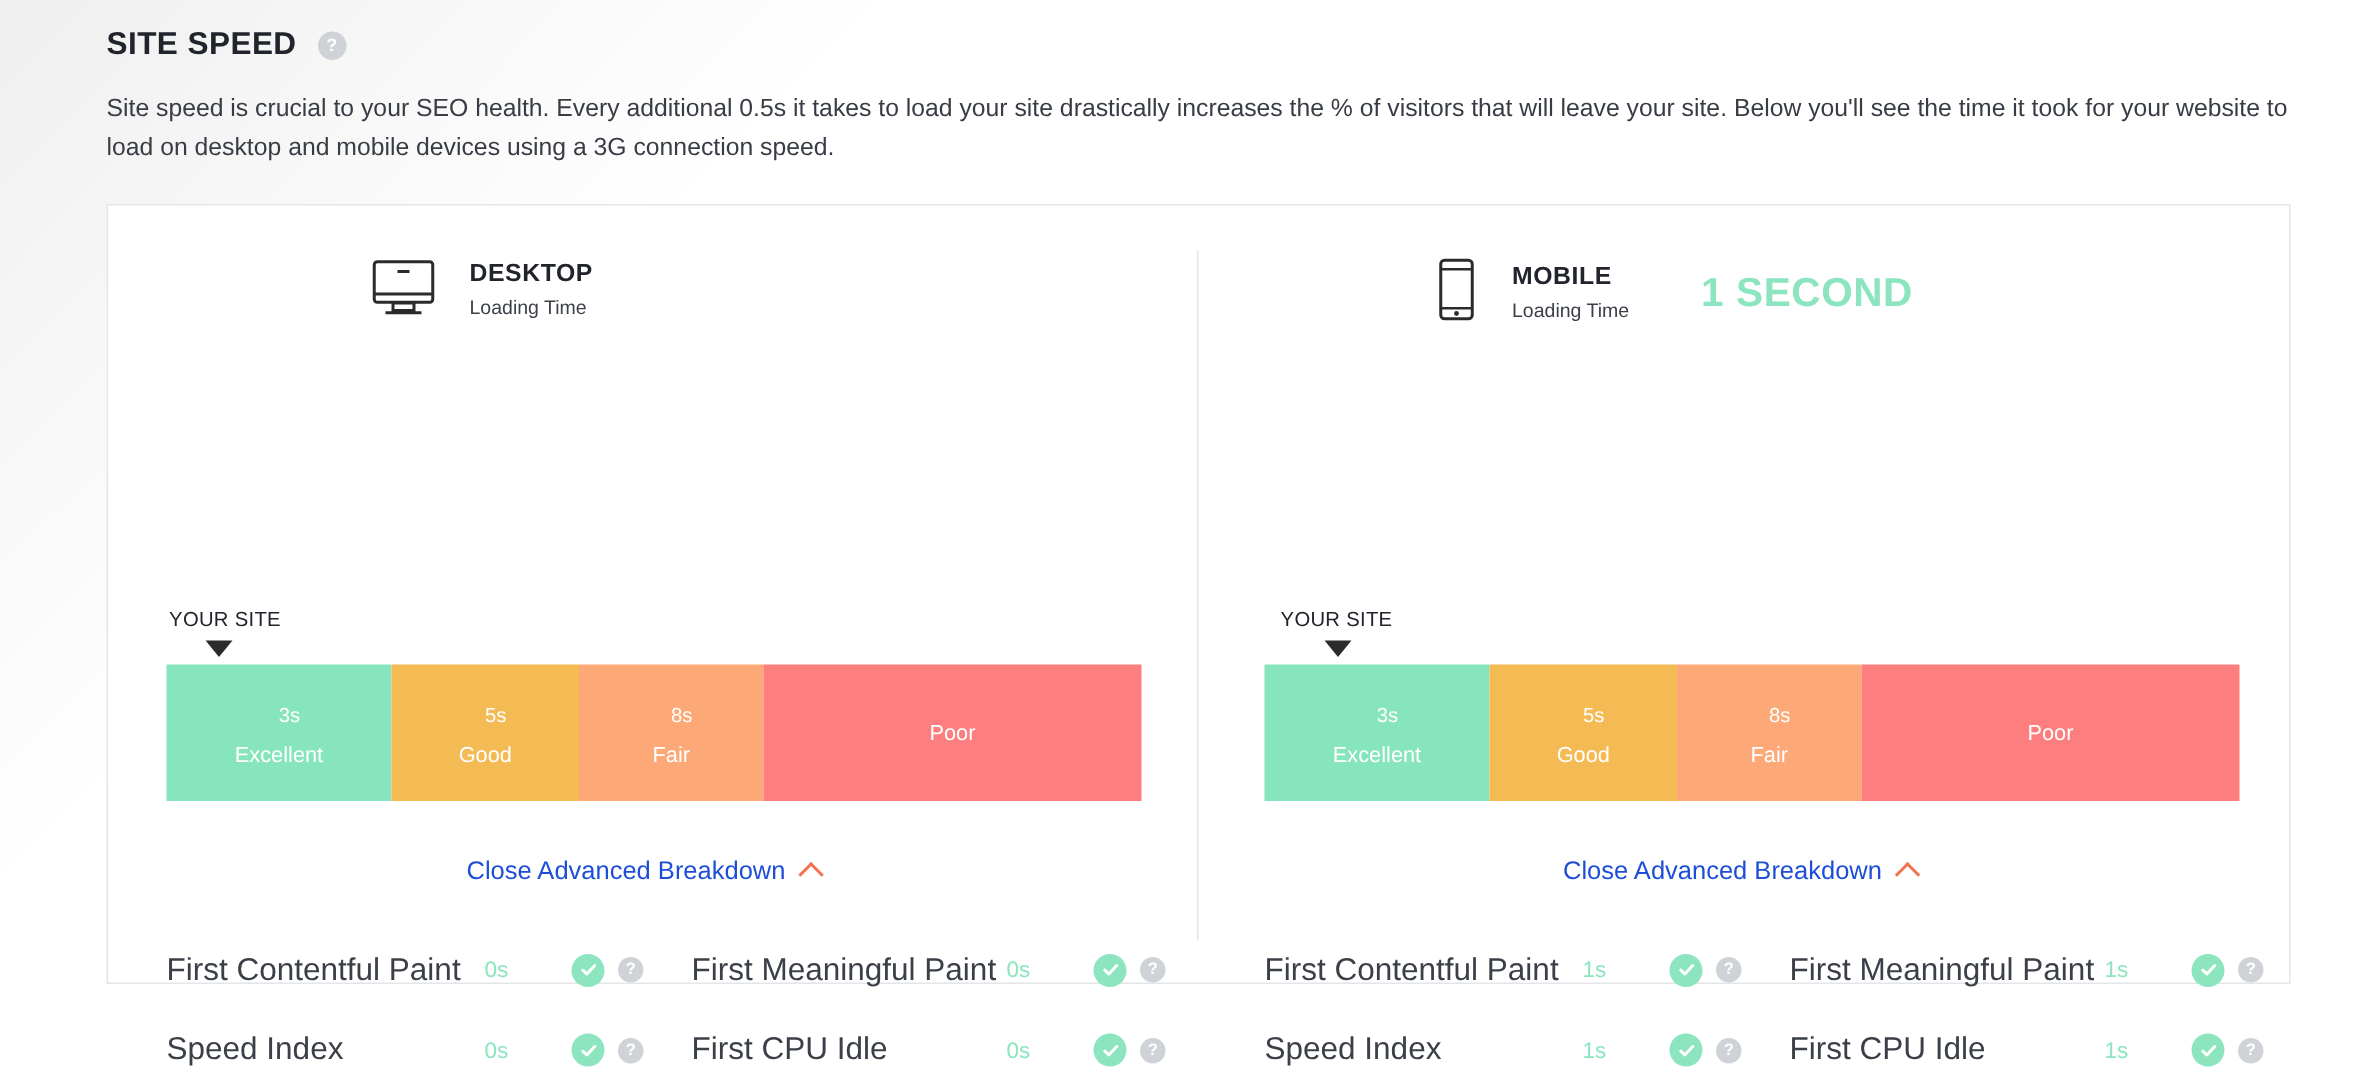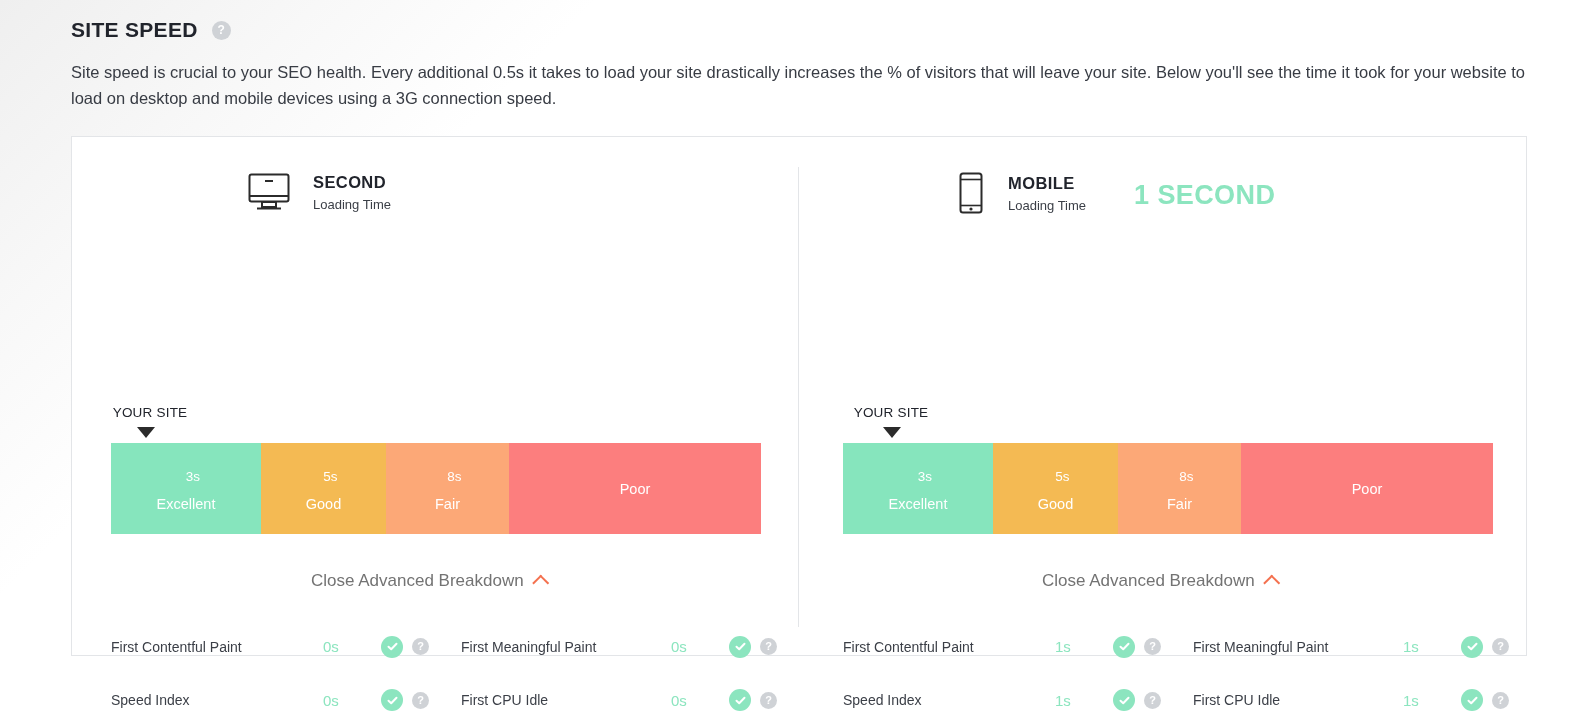--- a/index.html
+++ b/index.html
@@ -167,21 +167,21 @@
   .seg.poor .n { line-height: 20px; }
 
   
   .toggle-link {
     position: absolute;
     top: 434px;
     display: flex;
     align-items: center;
     gap: 10px;
     font-size: 17px;
-    color: #737373;
+    color: #1d4ed8;
     cursor: pointer;
     white-space: nowrap;
   }
   .panel.left .toggle-link { left: 239px; }
   .panel.right .toggle-link { left: 243px; }
   .chev {
     display: inline-block;
     width: 12px; height: 12px;
     border-top: 2px solid #f4714f;
     border-right: 2px solid #f4714f;
@@ -203,21 +203,21 @@
   .panel.right .metrics { left: 44px; }
   .mcol.c1 { width: 350px; }
   .mcol.c2 { width: 340px; }
 
   .mrow {
     height: 53.5px;
     display: flex;
     align-items: center;
   }
   .mlabel {
-    font-size: 14px;
+    font-size: 21px;
     color: #3b3f47;
     white-space: nowrap;
   }
   .mcol.c1 .mlabel { width: 212px; }
   .mcol.c2 .mlabel { width: 210px; }
   .mvalue {
     font-size: 15px;
     color: #8ce5bf;
     width: 58px;
   }
@@ -251,21 +251,21 @@
         <span class="device-icon">
           <svg width="44" height="40" viewBox="0 0 44 40" fill="none">
             <rect x="2.5" y="2.5" width="39" height="27" rx="2" stroke="#2b2b2b" stroke-width="2"></rect>
             <line x1="18" y1="9" x2="26" y2="9" stroke="#2b2b2b" stroke-width="2"></line>
             <line x1="2.5" y1="24" x2="41.5" y2="24" stroke="#2b2b2b" stroke-width="2"></line>
             <rect x="15" y="30" width="14" height="5" stroke="#2b2b2b" stroke-width="2"></rect>
             <line x1="10" y1="36.5" x2="34" y2="36.5" stroke="#2b2b2b" stroke-width="2"></line>
           </svg>
         </span>
         <span class="device-labels">
-          <span class="device-name">SECOND</span>
+          <span class="device-name">DESKTOP</span>
           <span class="device-sub">Loading Time</span>
         </span>
       </div>
 
       <div class="scale-wrap">
         <span class="your-site" style="left:39px;">YOUR SITE</span>
         <span class="marker" style="left:35px;"></span>
         <div class="bar">
           <div class="seg" style="width:150px;background:#86E5BD;">
             <span class="v">3s</span>

